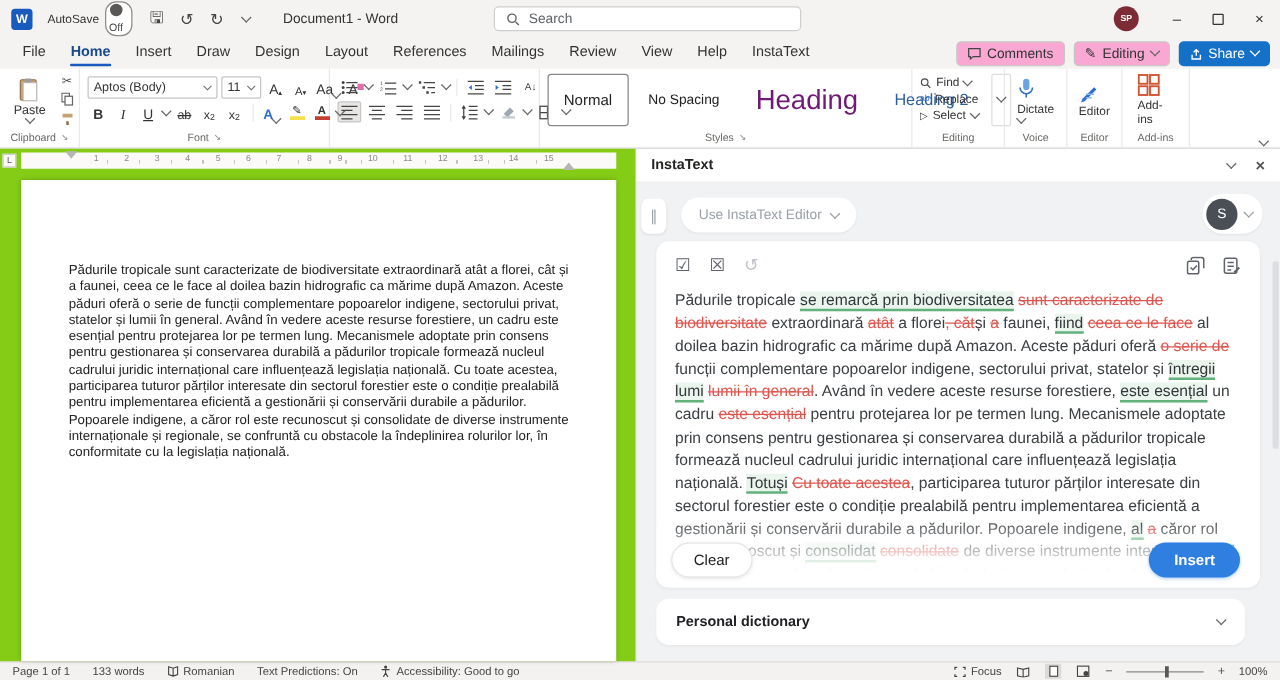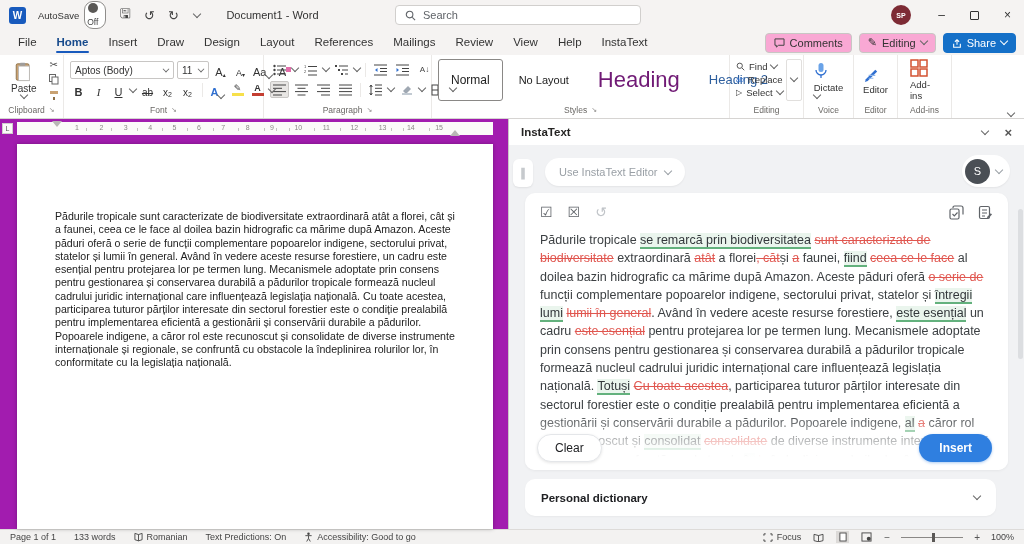--- a/index.html
+++ b/index.html
@@ -71,21 +71,21 @@
   .s3 { font-size:13px; color:#2e5f9e; }
   .sgal-more { width:16px; border:1px solid #e1dfdd; border-radius:2px; display:flex; align-items:center; justify-content:center; margin-left:2px; }
   .editmenu { display:flex; flex-direction:column; justify-content:center; gap:2px; font-size:9.5px; color:#333; }
   .emrow { display:flex; align-items:center; gap:4px; }
   .bigbtn { display:flex; flex-direction:column; justify-content:center; gap:2px; font-size:9.5px; color:#333; padding:0 6px; }
   .ribbon-collapse { position:absolute; right:10px; bottom:2px; }
   .spacerflex { flex:1; border-right:none; }
 
   
   .workspace { flex:1; display:flex; min-height:0; }
-  .doc-col { width:508px; background:#a21caf; position:relative; display:flex; flex-direction:column; }
+  .doc-col { width:508px; background:#84cc16; position:relative; display:flex; flex-direction:column; }
   .ruler { height:20px; position:relative; flex:0 0 auto; }
   .ruler-band { position:absolute; left:17px; width:476px; top:3px; height:13px; background:#fbfaf9; }
   .ruler-nums { position:absolute; left:73px; width:372px; top:5px; display:flex; justify-content:space-between; font-size:7px; color:#8a8886;
     background:repeating-linear-gradient(90deg,#c4c2c0 0 1px,transparent 1px 12.7px); background-size:100% 3px; background-position:0 4px; background-repeat:no-repeat; }
   .ruler-nums span { background:#fbfaf9; padding:0 2px; }
   .tabsel { position:absolute; left:2px; top:4px; width:11px; height:11px; background:#fbfaf9; border:1px solid #d0cecd; font-size:7px; color:#555; display:flex; align-items:center; justify-content:center; }
   .ind-left { position:absolute; left:52px; top:2px; width:0; height:0; border:5px solid transparent; border-top:6px solid #b8b6b4; }
   .ind-right { position:absolute; left:450px; top:6px; width:0; height:0; border:5px solid transparent; border-bottom:6px solid #b8b6b4; }
   .canvas { flex:1; position:relative; }
   .page { position:absolute; left:17px; top:5px; width:476px; bottom:0; background:#fff; box-shadow:0 0 4px rgba(0,0,0,.28); }
@@ -437,34 +437,30 @@
                 <svg class="psvg" viewBox="0 0 14 12">
                   <rect x="1" y="1" width="12" height="10" fill="none" stroke="#444"></rect>
                   <line x1="7" y1="1" x2="7" y2="11" stroke="#444"></line>
                   <line x1="1" y1="6" x2="13" y2="6" stroke="#444"></line>
                 </svg>
               </span>
               <span class="chev"></span>
           </div>
         </div>
       </div>
-      <div class="rgl">
-          <span>Paragraph</span>
-          <span class="launcher">↘</span>
-        </div>
     </div>
 
     <div class="rgroup" style="width:298px;">
       <div class="rgc" style="padding:2px 4px;">
         <div class="sgal">
           <div class="sitem sel s0">
               <span>Normal</span>
             </div>
           <div class="sitem s1">
-              <span>No Layout</span>
+              <span>No Spacing</span>
             </div>
           <div class="sitem s2">
               <span>Heading</span>
             </div>
           <div class="sitem s3">
               <span>Heading 2</span>
             </div>
           <div class="sgal-more">
               <span class="chev"></span>
             </div>

